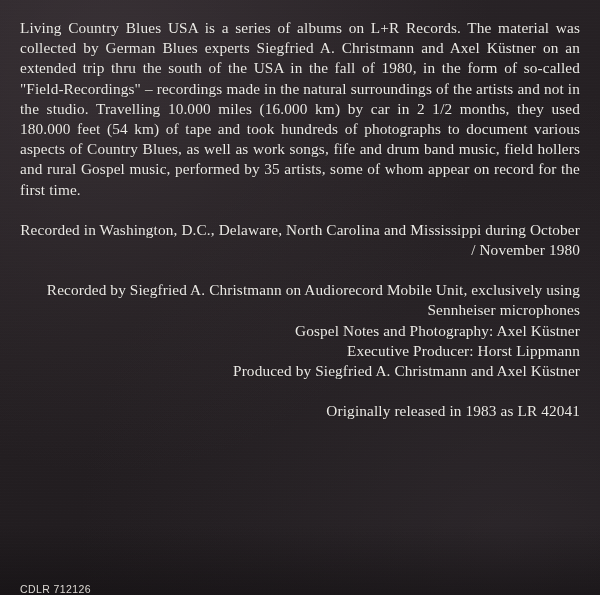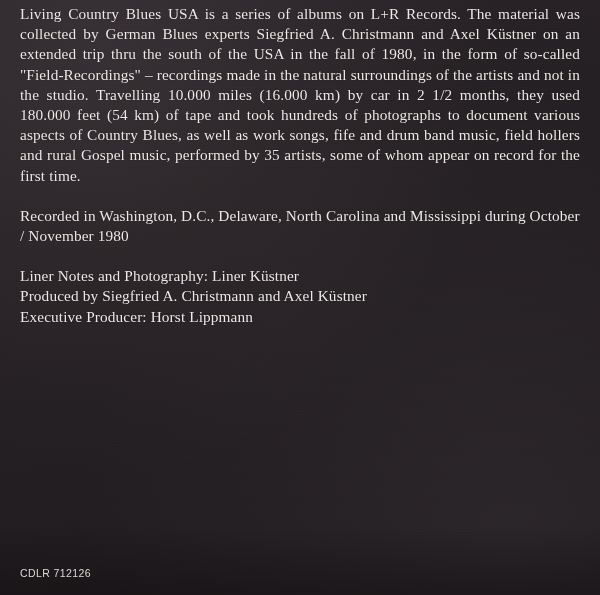--- a/index.html
+++ b/index.html
@@ -16,21 +16,21 @@
   .liner {
     position: relative;
     width: 600px;
     height: 595px;
     box-sizing: border-box;
     background:
       radial-gradient(ellipse at 18% 8%, rgba(80,70,75,0.35) 0%, rgba(36,31,34,0) 55%),
       radial-gradient(ellipse at 85% 92%, rgba(70,62,68,0.30) 0%, rgba(36,31,34,0) 60%),
       linear-gradient(160deg, #2b2529 0%, #241f22 45%, #1e1a1d 100%);
     color: #e9e6e2;
-    padding: 4px 20px 0 20px;
+    padding: 18px 20px 0 20px;
   }
   .grain {
     position: absolute;
     inset: 0;
     pointer-events: none;
     opacity: 0.25;
     background-image:
       repeating-linear-gradient(0deg, rgba(255,255,255,0.018) 0px, rgba(255,255,255,0.018) 1px, rgba(0,0,0,0) 1px, rgba(0,0,0,0) 3px),
       repeating-linear-gradient(90deg, rgba(255,255,255,0.015) 0px, rgba(255,255,255,0.015) 1px, rgba(0,0,0,0) 1px, rgba(0,0,0,0) 4px);
   }
@@ -38,20 +38,21 @@
     position: relative;
     z-index: 2;
   }
   p {
     margin: 0;
     font-size: 15.3px;
     line-height: 20.2px;
     letter-spacing: 0.12px;
     color: #eceae6;
     text-shadow: 0 0 1px rgba(0,0,0,0.6);
+    text-align: right;
   }
   .block {
     margin-bottom: 20px;
   }
   .intro {
     text-align: justify;
     text-justify: inter-word;
   }
   .thanks {
     text-align: justify;
@@ -59,21 +60,21 @@
   }
   .credits p {
     white-space: nowrap;
   }
   .credits .wrap {
     white-space: normal;
   }
   .catalog {
     position: absolute;
     left: 20px;
-    bottom: 16px;
+    bottom: 0;
     z-index: 3;
     font-family: "Liberation Sans", sans-serif;
     font-size: 10.5px;
     letter-spacing: 0.4px;
     color: #ddd9d4;
   }
   .bottom-shade {
     position: absolute;
     left: 0;
     right: 0;
@@ -95,22 +96,26 @@
     <div class="block">
       <p class="intro">Living Country Blues USA is a series of albums on L+R Records. The material was collected by German Blues experts Siegfried A. Christmann and Axel Küstner on an extended trip thru the south of the USA in the fall of 1980, in the form of so-called "Field-Recordings" – recordings made in the natural surroundings of the artists and not in the studio. Travelling 10.000 miles (16.000 km) by car in 2 1/2 months, they used 180.000 feet (54 km) of tape and took hundreds of photographs to document various aspects of Country Blues, as well as work songs, fife and drum band music, field hollers and rural Gospel music, performed by 35 artists, some of whom appear on record for the first time.</p>
     </div>
 
     <div class="block">
       <p>Recorded in Washington, D.C., Delaware, North Carolina and Mississippi during October / November 1980</p>
     </div>
 
 
     <div class="block credits">
-      <p>Liner Notes and Photography: Liner Küstner</p>
+      <p class="wrap">Recorded by Siegfried A. Christmann on Audiorecord Mobile Unit, exclusively using Sennheiser microphones</p>
+      <p>Gospel Notes and Photography: Axel Küstner</p>
+      <p>Executive Producer: Horst Lippmann</p>
       <p>Produced by Siegfried A. Christmann and Axel Küstner</p>
-      <p>Executive Producer: Horst Lippmann</p>
     </div>
 
+    <div class="block">
+      <p>Originally released in 1983 as LR 42041</p>
+    </div>
 
   </div>
 
   <div class="catalog">CDLR 712126</div>
 </div>
 
 </body></html>

